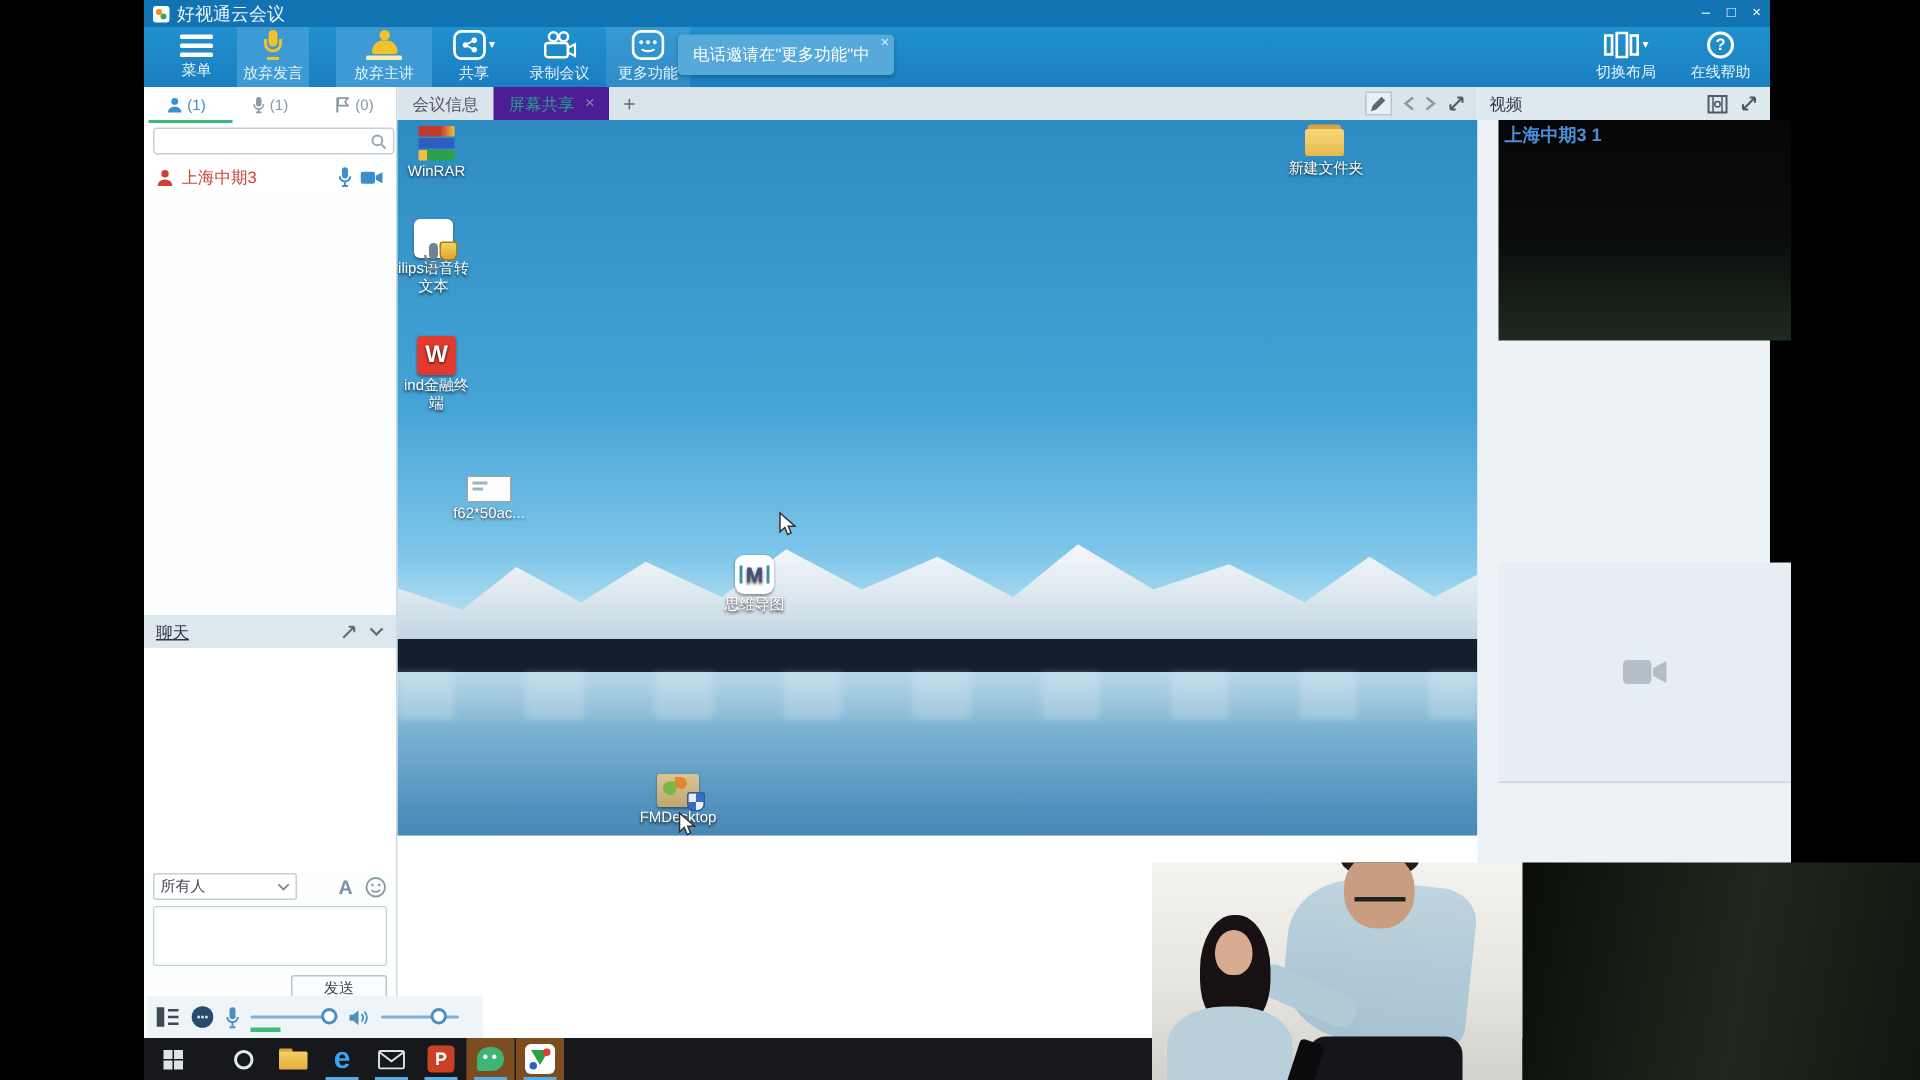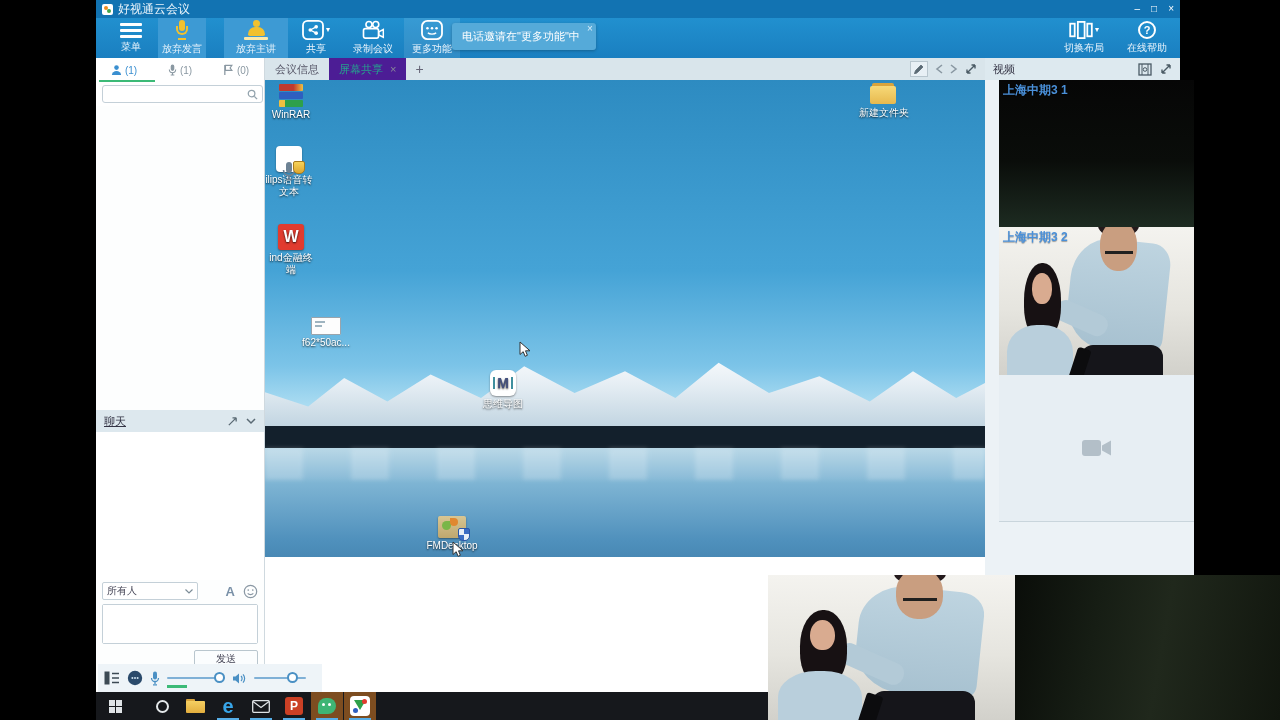--- a/index.html
+++ b/index.html
@@ -312,20 +312,37 @@
           <input type="text" style="">
           <svg width="11" height="11" viewBox="0 0 12 12">
               <circle cx="5" cy="5" r="3.6" fill="none" stroke="#93a3ad" stroke-width="1.4"></circle>
               <path d="M8 8l3 3" stroke="#93a3ad" stroke-width="1.4"></path>
             </svg>
         </div>
         <svg width="14" height="12" viewBox="0 0 14 12">
             <path d="M1 2h2M1 6h2M1 10h2M5 2h8M5 6h8M5 10h8" stroke="#7d8d98" stroke-width="1.5"></path>
           </svg>
       </div>
+      <div class="prow">
+        <svg width="12" height="13" viewBox="0 0 12 12">
+            <circle cx="6" cy="3.4" r="2.5" fill="#d04038"></circle>
+            <path d="M1 11.5a5 4.4 0 0 1 10 0z" fill="#d04038"></path>
+          </svg>
+        <span>上海中期3</span>
+        <span class="grow"></span>
+        <svg width="10" height="14" viewBox="0 0 10 14">
+            <rect x="3" y="0.5" width="4" height="7.5" rx="2" fill="#3a8fd0"></rect>
+            <path d="M1.5 6.5a3.5 3.5 0 0 0 7 0" fill="none" stroke="#3a8fd0" stroke-width="1.3"></path>
+            <path d="M5 10.5v2M3 13h4" stroke="#3a8fd0" stroke-width="1.3"></path>
+          </svg>
+        <svg width="16" height="11" viewBox="0 0 16 11">
+            <rect x="0.5" y="1.5" width="9.5" height="8" rx="1.5" fill="#3a8fd0"></rect>
+            <path d="M10.5 4.2L15 1.8v7.4l-4.5-2.4z" fill="#3a8fd0"></path>
+          </svg>
+      </div>
 
       <div class="chat-head">
         <span>聊天</span>
         <span class="grow"></span>
         <svg width="11" height="11" viewBox="0 0 12 12">
             <path d="M2 10L10 2M10 2h-4M10 2v4" fill="none" stroke="#5a6a74" stroke-width="1.4"></path>
           </svg>
         <svg width="10" height="7" viewBox="0 0 10 7">
             <path d="M1 1l4 4 4-4" fill="none" stroke="#5a6a74" stroke-width="1.5"></path>
           </svg>
@@ -465,35 +482,20 @@
             <path d="M4 1v11M10 1v11" stroke="#4a5a64" stroke-width="1"></path>
             <circle cx="7" cy="6.5" r="1.8" fill="none" stroke="#4a5a64" stroke-width="1"></circle>
           </svg>
         <svg width="12" height="12" viewBox="0 0 12 12">
             <path d="M2 10L10 2M10 2H6.5M10 2v3.5M2 10h3.5M2 10V6.5" fill="none" stroke="#4a5a64" stroke-width="1.4"></path>
           </svg>
       </div>
       <div class="feed feed1">
         <span class="feed-label">上海中期3 1</span>
       </div>
-      <div class="feed feed2">
-        <span class="feed-label">上海中期3 2</span>
-        <div class="scene">
-          <span class="sc-mshirt"></span>
-            <span class="sc-marm"></span>
-            <span class="sc-mhair"></span>
-            <span class="sc-mhead"></span>
-            <span class="sc-mglass"></span>
-          <span class="sc-whair"></span>
-            <span class="sc-wface"></span>
-            <span class="sc-wbody"></span>
-          <span class="sc-mpants"></span>
-            <span class="sc-mic"></span>
-        </div>
-      </div>
       <div class="feed feed3">
         <svg width="34" height="22" viewBox="0 0 16 11">
             <rect x="0.5" y="1.5" width="9.5" height="8" rx="1.5" fill="#b3bfc8"></rect>
             <path d="M10.5 4.2L15 1.8v7.4l-4.5-2.4z" fill="#b3bfc8"></path>
           </svg>
       </div>
       <div class="feed feed4"></div>
     </div>
   </div>
 

